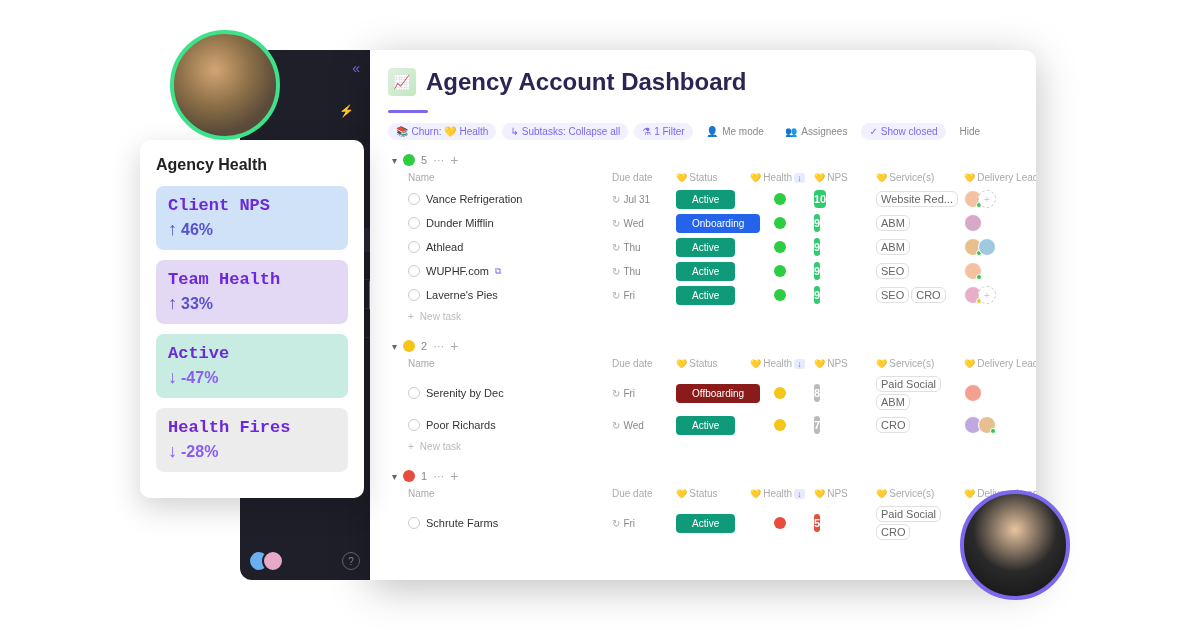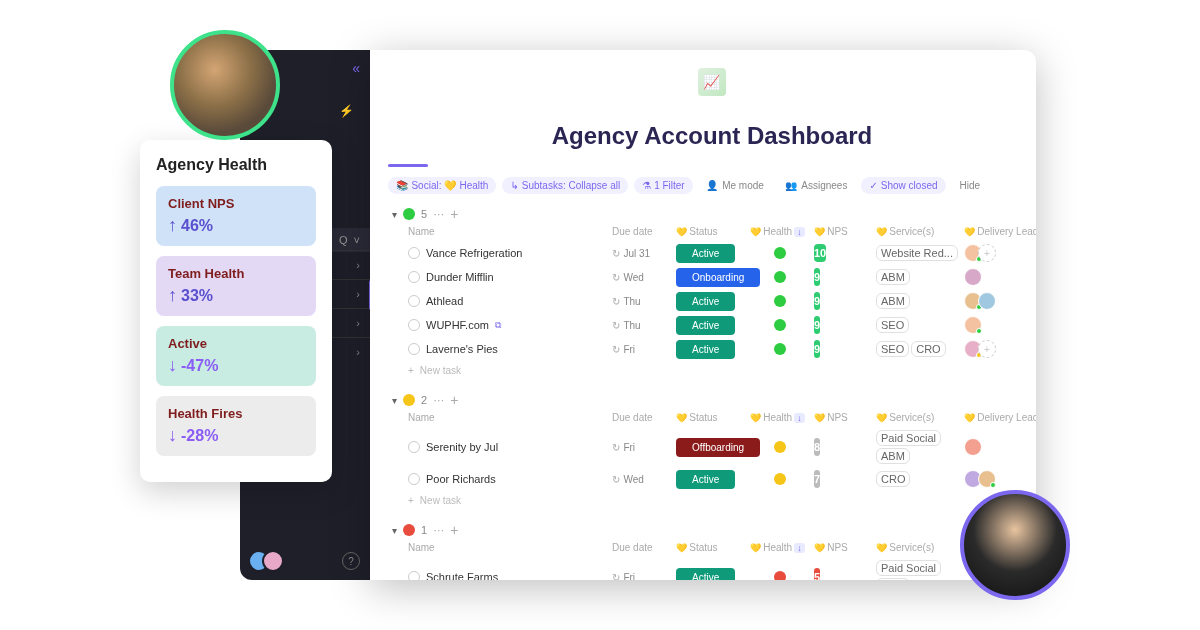--- a/index.html
+++ b/index.html
@@ -14,21 +14,21 @@
   .sidebar-item-row { display: flex; justify-content: space-between; padding: 8px 10px; color: #888; font-size: 11px; border-top: 1px solid #333; }
   .sidebar-items { position: absolute; top: 200px; left: 0; right: 0; }
   .sidebar-active-bar { position: absolute; top: 230px; right: -3px; width: 4px; height: 30px; background: #7b68ee; border-radius: 2px; }
   .sidebar-help { position: absolute; bottom: 10px; right: 10px; width: 18px; height: 18px; border: 1px solid #666; border-radius: 50%; color: #888; font-size: 10px; display: flex; align-items: center; justify-content: center; }
   .avatar-stack { position: absolute; bottom: 8px; left: 8px; display: flex; }
   .mini-avatar { width: 22px; height: 22px; border-radius: 50%; border: 2px solid #1e1f29; margin-left: -8px; }
   .mini-avatar:first-child { margin-left: 0; }
 
   
   .main-panel { position: absolute; left: 370px; top: 50px; width: 666px; height: 530px; background: #fff; border-radius: 0 12px 12px 0; box-shadow: 0 8px 40px rgba(0,0,0,0.25); z-index: 2; padding: 18px 0 0 18px; overflow: hidden; }
-  .page-title-row { display: flex; align-items: center; gap: 26px; margin-bottom: 14px; flex-direction: column; }
+  .page-title-row { display: flex; align-items: center; gap: 10px; margin-bottom: 14px; }
   .title-icon { width: 28px; height: 28px; background: linear-gradient(135deg,#e0f0e0 0%,#c0e8c0 100%); border-radius: 4px; position: relative; }
   .title-icon::after { content:'📈'; position:absolute; inset:0; display:flex; align-items:center; justify-content:center; font-size:14px; }
   .page-title { font-size: 24px; font-weight: 700; color: #2a2553; }
   .tab-underline { width: 40px; height: 3px; background: #7b68ee; margin-bottom: 10px; border-radius: 2px; }
   
   
   .toolbar { display: flex; gap: 6px; align-items: center; margin-bottom: 12px; flex-wrap: wrap; font-size: 10px; }
   .pill { padding: 3px 8px; border-radius: 10px; background: #f0f0ff; color: #7b68ee; display: flex; align-items: center; gap: 3px; }
   .pill.plain { background: transparent; color: #888; }
   
@@ -71,24 +71,24 @@
   .lead-cell { display: flex; align-items: center; gap: -4px; }
   .lead-avatar { width: 18px; height: 18px; border-radius: 50%; border: 1.5px solid #fff; margin-left: -4px; position: relative;}
   .lead-avatar:first-child { margin-left: 0; }
   .lead-avatar.add { border: 1px dashed #ccc; background: #fff; display: flex; align-items: center; justify-content: center; color: #ccc; font-size: 10px;}
   .lead-dot { position: absolute; bottom: -1px; right: -1px; width: 6px; height: 6px; border-radius: 50%; border: 1px solid #fff;}
   .lead-dot.green { background: #2ecc40; }
   .lead-dot.yellow { background: #f5c518; }
   .new-task-row { display: flex; align-items: center; gap: 6px; padding: 4px 0 4px 20px; color: #bbb; font-size: 10px; }
   
   
-  .health-card { position: absolute; left: 140px; top: 140px; width: 192px; background: #fff; border-radius: 10px; box-shadow: 0 10px 30px rgba(0,0,0,0.18); z-index: 5; padding: 16px; }
+  .health-card { position: absolute; left: 140px; top: 140px; width: 224px; background: #fff; border-radius: 10px; box-shadow: 0 10px 30px rgba(0,0,0,0.18); z-index: 5; padding: 16px; }
   .health-card-title { font-size: 16px; font-weight: 700; color: #222; margin-bottom: 12px; }
   .metric-card { border-radius: 8px; padding: 10px 12px; margin-bottom: 10px; }
-  .metric-label { font-size: 13px; font-weight: 700; color: #7f1d1d; margin-bottom: 4px;}
+  .metric-label { font-size: 17px; font-weight: 700; color: #6d28d9; margin-bottom: 4px; font-family: Liberation Mono, monospace;}
   .metric-value-row { display: flex; align-items: center; gap: 4px; }
   .metric-arrow { font-size: 18px; font-weight: 700; }
   .metric-value { font-size: 16px; font-weight: 800; }
   .metric-card.blue { background: #cfe2f8; }
   .metric-card.purple { background: #e3d9f5; }
   .metric-card.teal { background: #c8ebe2; }
   .metric-card.grey { background: #ececec; }
   .arrow-up { color: #5a4fcf; }
   .arrow-down { color: #8b5cf6; }
   
@@ -135,21 +135,21 @@
 </div>
 
 <div class="main-panel">
   <div class="page-title-row">
     <div class="title-icon"></div>
     <h1 class="page-title">Agency Account Dashboard</h1>
   </div>
   <div class="tab-underline"></div>
 
   <div class="toolbar">
-    <div class="pill">📚 <span>Social: 💛 Health</span></div>
+    <div class="pill">📚 <span>Churn: 💛 Health</span></div>
     <div class="pill">↳ <span>Subtasks: Collapse all</span></div>
     <div class="pill">⚗ <span>1 Filter</span></div>
     <div class="pill plain">👤 <span>Me mode</span></div>
     <div class="pill plain">👥 <span>Assignees</span></div>
     <div class="pill">✓ <span>Show closed</span></div>
     <div class="pill plain">
         <span>Hide</span>
       </div>
   </div>
 
@@ -296,21 +296,21 @@
     <div class="col">Due date</div>
     <div class="col"><span class="heart">💛</span>Status</div>
     <div class="col"><span class="heart">💛</span>Health<span class="sort-chip">↓</span></div>
     <div class="col"><span class="heart">💛</span>NPS</div>
     <div class="col"><span class="heart">💛</span>Service(s)</div>
     <div class="col"><span class="heart">💛</span>Delivery Lead</div>
   </div>
         <div class="task-row">
       <div class="task-name-cell">
         <span class="radio-circle"></span>
-        <span>Serenity by Jul</span>
+        <span>Serenity by Dec</span>
 
       </div>
       <div class="due-cell"><span class="repeat-icon">↻</span>Fri</div>
       <div><span class="status-pill offboarding">Offboarding</span></div>
       <div class="health-cell">
             <span class="health-dot yellow"></span>
           </div>
       <div><span class="nps-pill grey">8</span></div>
       <div class="services-cell">
             <span class="service-tag">Paid Social</span>

